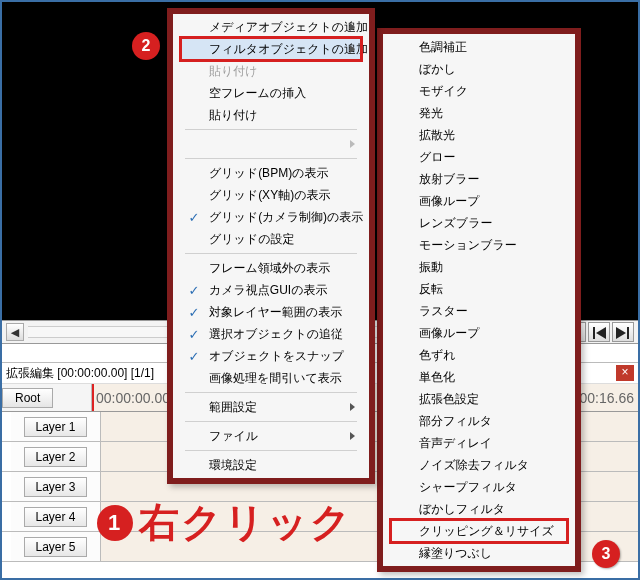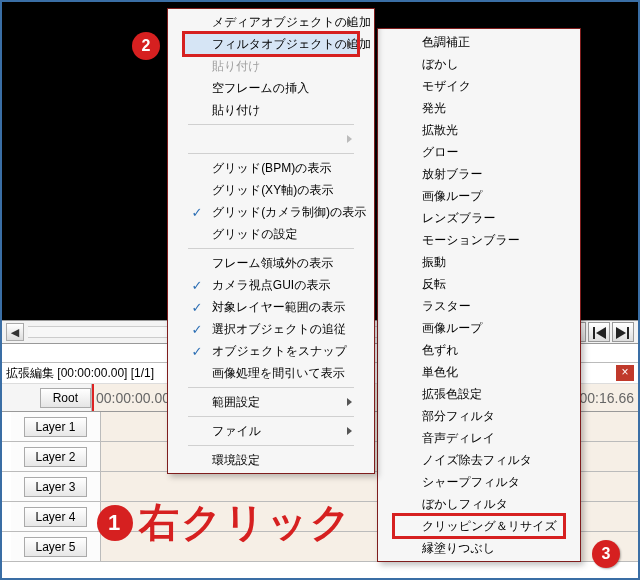--- a/index.html
+++ b/index.html
@@ -92,21 +92,21 @@
     left:0; right:0;
     top: 382px;
     height:28px;
     display:flex;
     align-items:stretch;
     border-bottom:1px solid #999;
   }
   .root-cell {
     width:90px;
     border-right:1px solid #bbb;
-    display:flex;align-items:center;justify-content:flex-end;
+    display:flex;align-items:center;justify-content:flex-start;
     background:#f5f5f5;
   }
   .root-btn {
     border:1px solid #aaa;
     background:linear-gradient(#fff,#e5e5e5);
     padding:2px 12px;
     font-size:12px;
   }
   .ruler {
     flex:1;
@@ -143,23 +143,23 @@
   .layer-track {
     flex:1;
     background:#f6efe6;
     position:relative;
   }
   .ctx-menu {
     position:absolute;
     top:6px;
     width:208px;
     background:#f6f6f6;
-    border:1px solid #7f1d1d;
+    border:6px solid #7f1d1d;
     box-shadow:3px 3px 6px rgba(0,0,0,.25);
-    padding:2px 16px;
+    padding:2px 8px;
     z-index:10;
   }
   .ctx-main { left:165px; }
   .ctx-sub  { left:375px; top:26px; width:204px; z-index:5;}
   .ctx-item {
     height:22px;
     display:flex;
     align-items:center;
     padding:0 22px 0 28px;
     position:relative;

